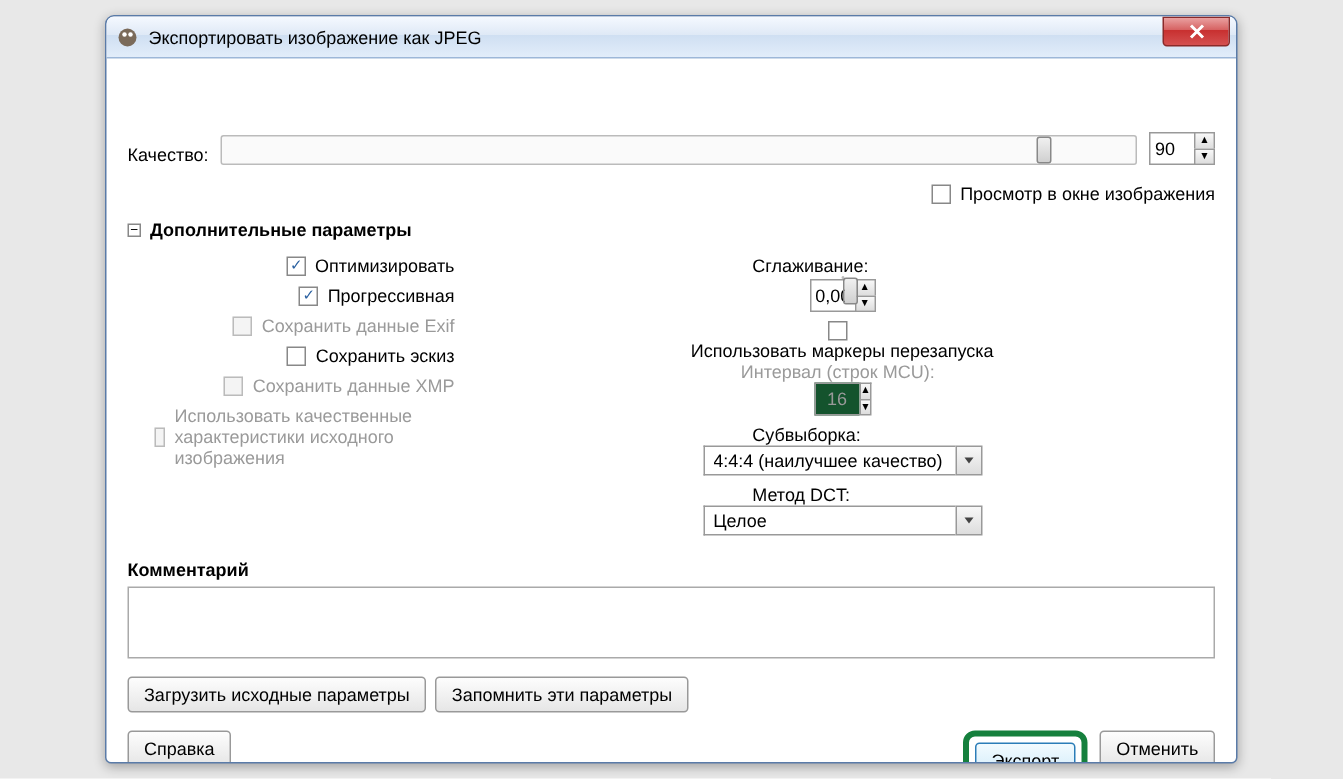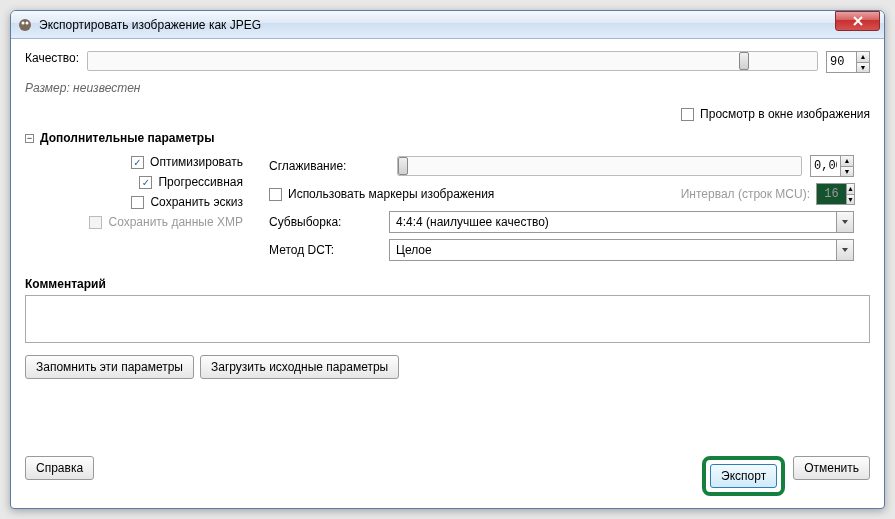--- a/index.html
+++ b/index.html
@@ -1,45 +1,45 @@
 <!DOCTYPE html>
 <html><head>
 <meta charset="utf-8">
 <style>
 * { box-sizing: border-box; font-family: "Segoe UI", Tahoma, sans-serif; font-size: 12px; }
 body { margin: 0; background: #e8e8e8; padding: 10px; }
-.window { width: 875px; height: 499px; margin: 0 auto; background: #fff; border: 1px solid #5a7ba8; border-radius: 6px 6px 4px 4px; box-shadow: 0 2px 8px rgba(0,0,0,0.3); overflow: hidden; }
+.window { width: 755px; height: 499px; margin: 0 auto; background: #fff; border: 1px solid #5a7ba8; border-radius: 6px 6px 4px 4px; box-shadow: 0 2px 8px rgba(0,0,0,0.3); overflow: hidden; }
 .titlebar { height: 28px; background: linear-gradient(to bottom, #f5f9ff 0%, #dfe9f6 45%, #cfdff2 46%, #e2edfa 100%); display: flex; align-items: center; padding: 0 4px 0 6px; border-bottom: 1px solid #9db7d8; }
 .titlebar .icon { width: 16px; height: 16px; margin-right: 6px; }
 .titlebar .title { flex: 1; color: #000; }
 .close-btn { width: 45px; height: 20px; background: linear-gradient(to bottom, #e9a0a0 0%, #d66060 45%, #c83030 46%, #d45050 100%); border: 1px solid #8a2a2a; border-radius: 0 0 3px 3px; display: flex; align-items: center; justify-content: center; color: #fff; font-weight: bold; cursor: pointer; margin-top: -8px; }
 .close-btn svg { width: 10px; height: 10px; }
 .client { padding: 12px 14px; display: flex; flex-direction: column; height: calc(100% - 28px); }
-.row { display: flex; align-items: flex-start; margin-bottom: 8px; }
+.row { display: flex; align-items: flex-end; margin-bottom: 8px; margin-top: 37px; }
 .label { color: #000; }
 .quality-slider { flex: 1; height: 20px; margin: 0 8px; position: relative; background: #fafafa; border: 1px solid #bbb; border-radius: 2px; }
 .quality-slider .track { position: absolute; top: 50%; left: 4px; right: 4px; height: 4px; transform: translateY(-50%); }
 .quality-slider .thumb { position: absolute; width: 10px; height: 18px; background: linear-gradient(to bottom,#f0f0f0,#d0d0d0); border: 1px solid #888; border-radius: 2px; top: 0; }
 .spinner { width: 44px; height: 22px; display: flex; }
-.spinner input { width: 30px; border: 1px solid #999; border-right: none; padding: 2px 3px; text-align: left; font-family: Liberation Mono, monospace; }
+.spinner input { width: 30px; border: 1px solid #999; border-right: none; padding: 2px 3px; text-align: left; }
 .spinner .btns { width: 14px; display: flex; flex-direction: column; }
 .spinner .btns div { flex: 1; border: 1px solid #999; background: linear-gradient(to bottom,#f8f8f8,#ddd); font-size: 7px; display: flex; align-items: center; justify-content: center; cursor: pointer; }
 .spinner .btns div:first-child { border-bottom: none; }
 .italic-gray { color: #666; font-style: italic; }
 .checkbox-row { display: flex; align-items: center; margin: 4px 0; justify-content: flex-end; }
 .checkbox { width: 13px; height: 13px; border: 1px solid #888; background: #fff; margin-right: 6px; display: flex; align-items: center; justify-content: center; color: #2a60a0; font-size: 10px; cursor: pointer; }
 .checkbox.disabled { border-color: #bbb; background: #f4f4f4; cursor: default; }
 .disabled-label { color: #9a9a9a; }
 .expander { display: flex; align-items: center; cursor: pointer; margin: 6px 0 4px 0; }
 .expander .sq { width: 9px; height: 9px; border: 1px solid #888; display: flex; align-items: center; justify-content: center; font-size: 9px; line-height: 1; margin-right: 6px; }
 .expander .t { font-weight: bold; }
 .adv { padding-left: 18px; }
 .adv-grid { display: grid; grid-template-columns: 200px 1fr; column-gap: 10px; }
 .left-col .checkbox-row { margin: 6px 0; }
-.right-col .r { display: flex; align-items: center; margin: 6px 16px; }
+.right-col .r { display: flex; align-items: center; margin: 6px 0; flex-direction: column; }
 .right-col .r .lbl { width: 120px; }
 .smooth-slider { flex: 1; height: 20px; margin: 0 8px; position: relative; border: 1px solid #bbb; background: #fafafa; border-radius: 2px; }
 .smooth-slider .thumb { position: absolute; width: 10px; height: 18px; left: 0; top: 0; background: linear-gradient(to bottom,#f0f0f0,#d0d0d0); border: 1px solid #888; border-radius: 2px; }
 .combo { flex: 1; display: flex; height: 22px; }
 .combo input { flex: 1; border: 1px solid #999; border-right: none; padding: 2px 6px; background: #fff; }
 .combo .dd { width: 18px; border: 1px solid #999; background: linear-gradient(to bottom,#f8f8f8,#ddd); display: flex; align-items: center; justify-content: center; cursor: pointer; }
 .combo .dd svg { width: 8px; height: 8px; }
 .comment-label { margin-top: 10px; margin-bottom: 4px; font-weight: bold; }
 .comment-box { flex: 0 0 48px; border: 1px solid #aaa; background: #fff; }
 .button-row { display: flex; gap: 6px; margin-top: 12px; }
@@ -81,23 +81,20 @@
       </div>
       <div class="spinner">
         <input value="90" style="">
         <div class="btns">
             <div>▲</div>
             <div>▼</div>
           </div>
       </div>
     </div>
 
-    <div class="row">
-      <span class="italic-gray">Размер: неизвестен</span>
-    </div>
 
     <div class="checkbox-row">
       <span class="checkbox"></span>
       <span class="label">Просмотр в окне изображения</span>
     </div>
 
     <div class="expander">
       <span class="sq">−</span>
       <span class="t">Дополнительные параметры</span>
     </div>
@@ -107,46 +104,54 @@
         <div class="left-col">
           <div class="checkbox-row">
             <span class="checkbox">✓</span>
             <span class="label">Оптимизировать</span>
           </div>
           <div class="checkbox-row">
             <span class="checkbox">✓</span>
             <span class="label">Прогрессивная</span>
           </div>
           <div class="checkbox-row">
+            <span class="checkbox disabled"></span>
+            <span class="disabled-label">Сохранить данные Exif</span>
+          </div>
+          <div class="checkbox-row">
             <span class="checkbox"></span>
             <span class="label">Сохранить эскиз</span>
           </div>
           <div class="checkbox-row">
             <span class="checkbox disabled"></span>
             <span class="disabled-label">Сохранить данные XMP</span>
+          </div>
+          <div class="checkbox-row" style="grid-column:1 / span 2;">
+            <span class="checkbox disabled"></span>
+            <span class="disabled-label">Использовать качественные характеристики исходного изображения</span>
           </div>
         </div>
 
         <div class="right-col">
           <div class="r">
             <span class="lbl">Сглаживание:</span>
             <div class="smooth-slider">
               <div class="thumb"></div>
             </div>
             <div class="spinner">
               <input value="0,00" style="">
               <div class="btns">
                   <div>▲</div>
                   <div>▼</div>
                 </div>
             </div>
           </div>
           <div class="r">
             <span class="checkbox"></span>
-            <span class="label" style="flex:1">Использовать маркеры изображения</span>
+            <span class="label" style="flex:1">Использовать маркеры перезапуска</span>
             <span class="disabled-label" style="margin-right:6px">Интервал (строк MCU):</span>
             <div class="spinner small-spinner disabled-spinner">
               <input disabled="" value="16" style="">
               <div class="btns">
                   <div>▲</div>
                   <div>▼</div>
                 </div>
             </div>
           </div>
           <div class="r">
@@ -173,24 +178,24 @@
           </div>
         </div>
       </div>
     </div>
 
     <div class="comment-label">Комментарий</div>
     <div class="comment-box"></div>
 
     <div class="button-row">
       <div class="btn">
+          <span>Загрузить исходные параметры</span>
+        </div>
+      <div class="btn">
           <span>Запомнить эти параметры</span>
-        </div>
-      <div class="btn">
-          <span>Загрузить исходные параметры</span>
         </div>
     </div>
 
     <div class="footer">
       <div class="btn">
           <span>Справка</span>
         </div>
       <div class="spacer"></div>
       <span class="highlight-ring">
         <div class="btn primary">

